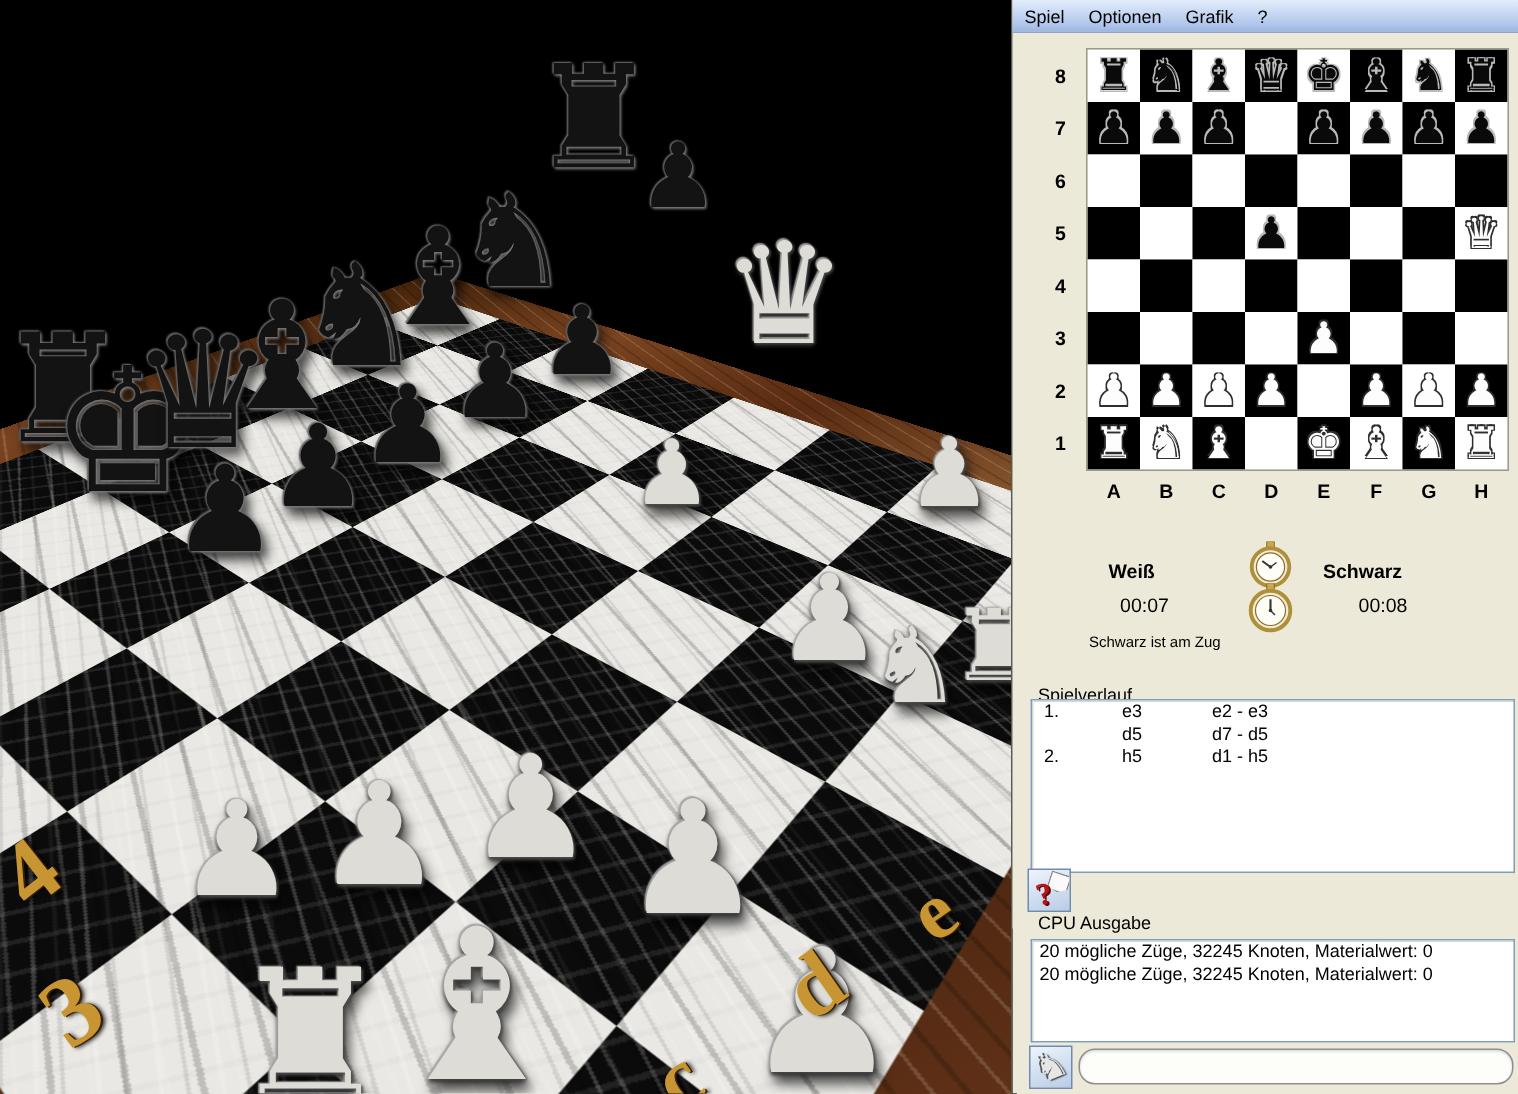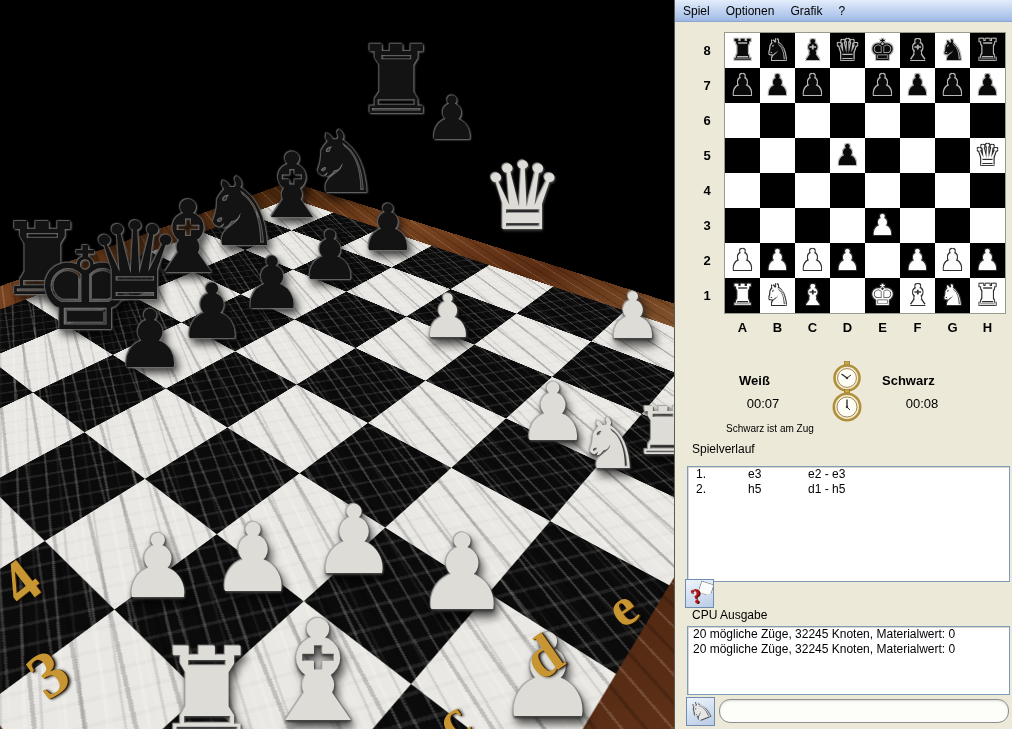--- a/index.html
+++ b/index.html
@@ -241,28 +241,33 @@
         <line x1="16" y1="18" x2="16" y2="10.5" stroke="#333" stroke-width="1.4"></line>
         <line x1="16" y1="18" x2="19" y2="21" stroke="#333" stroke-width="1"></line>
         <circle cx="16" cy="18" r="1.2" fill="#333"></circle>
       </svg>
     </div>
     <div class="clock-name" style="left:207px;">Schwarz</div>
     <div class="clock-time" style="left:207px;">00:08</div>
 
     <div class="status-line">Schwarz ist am Zug</div>
 
-    <div class="group-lbl" style="top:442px;">Spielverlauf</div>
+    <div class="group-lbl" style="top:456px;">Spielverlauf</div>
     <div class="listbox" style="top:466px;height:114px;" id="moves-box">
         <div class="mv-row">
           <span class="mv-num">1.</span>
           <span class="mv-short">e3</span>
           <span class="mv-long">e2 - e3</span>
         </div>
         <div class="mv-row">
+          <span class="mv-num"></span>
+          <span class="mv-short">d5</span>
+          <span class="mv-long">d7 - d5</span>
+        </div>
+        <div class="mv-row">
           <span class="mv-num">2.</span>
           <span class="mv-short">h5</span>
           <span class="mv-long">d1 - h5</span>
         </div>
       </div>
 
     <button class="sq-btn" style="left:10px;top:579px;">
       <span class="hint-paper"></span>
       <span class="hint-q">?</span>
     </button>

